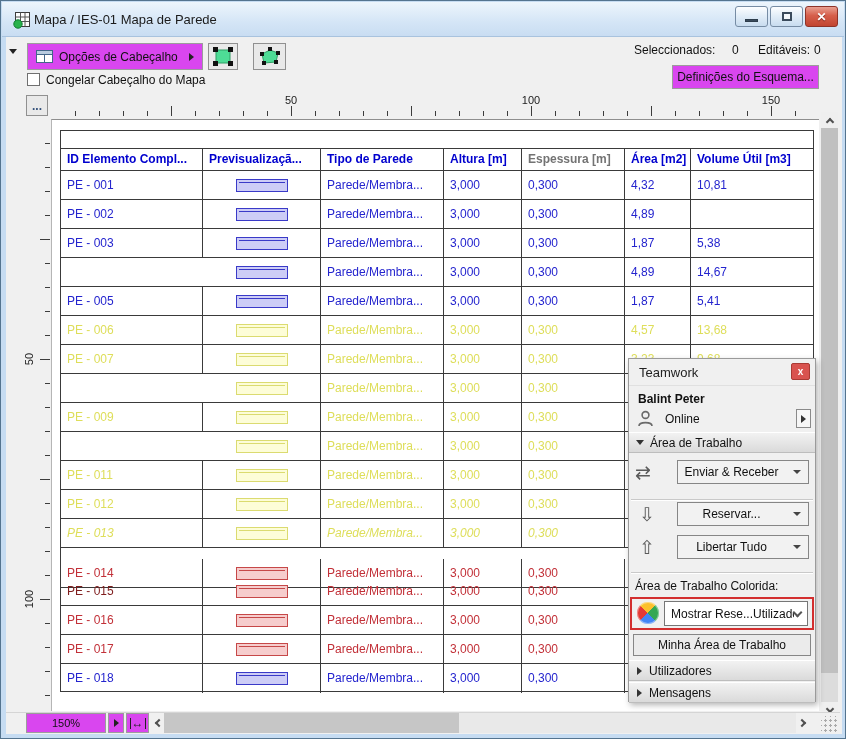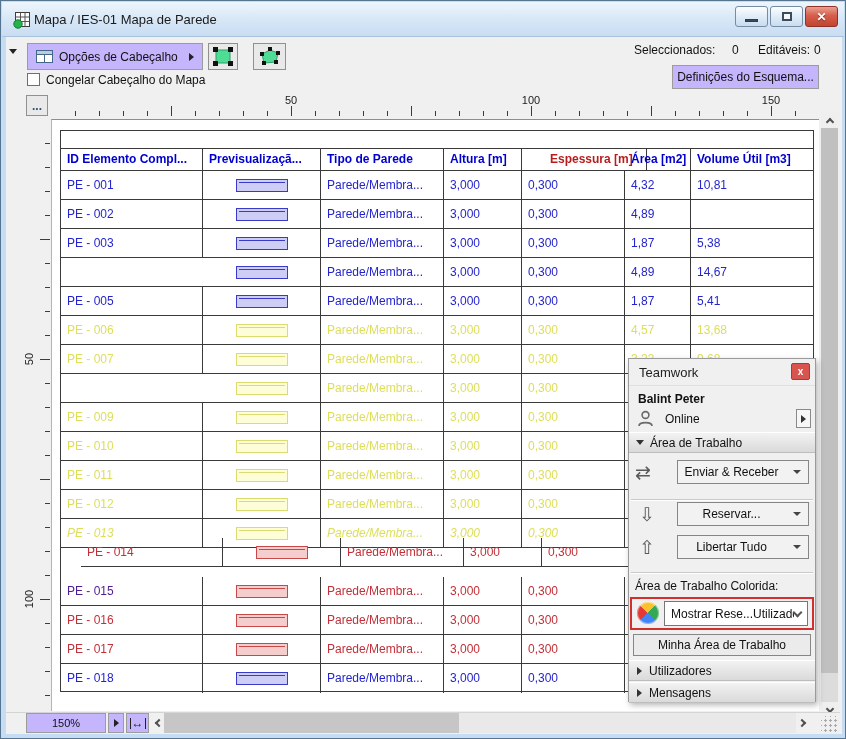--- a/index.html
+++ b/index.html
@@ -27,21 +27,21 @@
   .glyph-restore { width:10px; height:9px; border:2px solid #3A4B5C; background:#F4F8FC; }
   .glyph-close { color:#fff; font-size:12px; font-weight:bold; text-shadow:0 1px 1px #7A2318; }
   
   .client { position:absolute; left:5px; top:36px; width:836px; height:697px; background:#F0F0F0; }
   
   .toolbar-caret { width:0; height:0; border-left:4px solid transparent; border-right:4px solid transparent; border-top:5px solid #222; }
   .btn {
     background:#F6F6F6; border:1px solid #8A8A8A; display:flex; align-items:center;
     justify-content:center; font-size:12px; color:#111;
   }
-  .btn-light { background:#c4b5fd; border:1px solid #9C9C9C; }
+  .btn-light { background:#d946ef; border:1px solid #9C9C9C; }
   .icon-btn { background:#E9E9E9; border:1px solid #909090; }
   .arrow-right { width:0; height:0; border-top:4px solid transparent; border-bottom:4px solid transparent; border-left:5px solid #222; }
   .checkbox { width:13px; height:13px; background:#fff; border:1px solid #707070; }
   .lbl { font-size:12px; color:#111; }
   
   .hruler { position:absolute; left:50px; top:92px; width:768px; height:26px; }
   .vruler { position:absolute; left:20px; top:118px; width:30px; height:592px; }
   .tick { position:absolute; background:#3C3C3C; }
   .ruler-label { position:absolute; font-size:11px; color:#222; }
   .canvas {
@@ -240,21 +240,21 @@
     </div>
 
   <div class="canvas">
     <div id="sched-table">
         <div class="trow" style="top: 0px; height: 18px;"></div>
         <div class="trow" style="top: 18px; height: 22px;">
           <div class="tcell hdr" style="left: 0px; width: 142px; color: rgb(0, 0, 206);">ID Elemento Compl...</div>
           <div class="tcell hdr" style="left: 142px; width: 118px; color: rgb(0, 0, 206);">Previsualizaçã...</div>
           <div class="tcell hdr" style="left: 260px; width: 123px; color: rgb(0, 0, 206);">Tipo de Parede</div>
           <div class="tcell hdr" style="left: 383px; width: 78px; color: rgb(0, 0, 206);">Altura [m]</div>
-          <div class="tcell hdr" style="left: 483px; width: 103px; color: #b91c1c;">Espessura [m]</div>
+          <div class="tcell hdr" style="left: 461px; width: 103px; color: #737373;">Espessura [m]</div>
           <div class="tcell hdr" style="left: 564px; width: 66px; color: rgb(0, 0, 206);">Área [m2]</div>
           <div class="tcell hdr last" style="left: 630px; width: 124px; color: rgb(0, 0, 206);">Volume Útil [m3]</div>
         </div>
         <div class="trow" style="top: 40px; height: 29px;">
           <div class="tcell dcell" style="left: 0px; width: 142px; color: rgb(36, 36, 206);">PE - 001</div>
           <div class="tcell pcell" style="left: 142px; width: 118px; color: rgb(36, 36, 206);">
             <div class="prev-rect" style="background: rgb(205, 205, 246); border: 1px solid rgb(58, 58, 200);">
               <div class="prev-line" style="border-top: 1px solid rgb(58, 58, 200);"></div>
             </div>
           </div>
@@ -359,21 +359,20 @@
               <div class="prev-line" style="border-top: 1px solid rgb(219, 219, 112);"></div>
             </div>
           </div>
           <div class="tcell dcell" style="left: 260px; width: 123px; color: rgb(222, 222, 90);">Parede/Membra...</div>
           <div class="tcell dcell" style="left: 383px; width: 78px; color: rgb(222, 222, 90);">3,000</div>
           <div class="tcell dcell" style="left: 461px; width: 103px; color: rgb(222, 222, 90);">0,300</div>
           <div class="tcell dcell" style="left: 564px; width: 66px; color: rgb(222, 222, 90);"></div>
           <div class="tcell dcell last" style="left: 630px; width: 124px; color: rgb(222, 222, 90);"></div>
         </div>
         <div class="trow" style="top: 301px; height: 29px;">
-          <div class="tcell dcell" style="left: 0px; width: 142px; color: rgb(222, 222, 90);">PE - 010</div>
           <div class="tcell pcell" style="left: 142px; width: 118px; color: rgb(222, 222, 90);">
             <div class="prev-rect" style="background: rgb(253, 253, 216); border: 1px solid rgb(219, 219, 112);">
               <div class="prev-line" style="border-top: 1px solid rgb(219, 219, 112);"></div>
             </div>
           </div>
           <div class="tcell dcell" style="left: 260px; width: 123px; color: rgb(222, 222, 90);">Parede/Membra...</div>
           <div class="tcell dcell" style="left: 383px; width: 78px; color: rgb(222, 222, 90);">3,000</div>
           <div class="tcell dcell" style="left: 461px; width: 103px; color: rgb(222, 222, 90);">0,300</div>
           <div class="tcell dcell" style="left: 564px; width: 66px; color: rgb(222, 222, 90);"></div>
           <div class="tcell dcell last" style="left: 630px; width: 124px; color: rgb(222, 222, 90);"></div>
@@ -410,35 +409,35 @@
             <div class="prev-rect" style="background: rgb(253, 253, 216); border: 1px solid rgb(219, 219, 112);">
               <div class="prev-line" style="border-top: 1px solid rgb(219, 219, 112);"></div>
             </div>
           </div>
           <div class="tcell dcell" style="left: 260px; width: 123px; color: rgb(222, 222, 90);">Parede/Membra...</div>
           <div class="tcell dcell" style="left: 383px; width: 78px; color: rgb(222, 222, 90);">3,000</div>
           <div class="tcell dcell" style="left: 461px; width: 103px; color: rgb(222, 222, 90);">0,300</div>
           <div class="tcell dcell" style="left: 564px; width: 66px; color: rgb(222, 222, 90);"></div>
           <div class="tcell dcell last" style="left: 630px; width: 124px; color: rgb(222, 222, 90);"></div>
         </div>
-        <div class="trow" style="top: 407px; height: 29px; margin-left: 20px;">
+        <div class="trow" style="top: 428px; height: 29px;">
           <div class="tcell dcell" style="left: 0px; width: 142px; color: rgb(194, 48, 56);">PE - 014</div>
           <div class="tcell pcell" style="left: 142px; width: 118px; color: rgb(194, 48, 56);">
             <div class="prev-rect" style="background: rgb(246, 205, 205); border: 1px solid rgb(198, 72, 72);">
               <div class="prev-line" style="border-top: 1px solid rgb(198, 72, 72);"></div>
             </div>
           </div>
           <div class="tcell dcell" style="left: 260px; width: 123px; color: rgb(194, 48, 56);">Parede/Membra...</div>
           <div class="tcell dcell" style="left: 383px; width: 78px; color: rgb(194, 48, 56);">3,000</div>
           <div class="tcell dcell" style="left: 461px; width: 103px; color: rgb(194, 48, 56);">0,300</div>
           <div class="tcell dcell" style="left: 564px; width: 66px; color: rgb(194, 48, 56);"></div>
           <div class="tcell dcell last" style="left: 630px; width: 124px; color: rgb(194, 48, 56);"></div>
         </div>
         <div class="trow" style="top: 446px; height: 29px;">
-          <div class="tcell dcell" style="left: 0px; width: 142px; color: #4c1d95;">PE - 015</div>
+          <div class="tcell dcell" style="left: 0px; width: 142px; color: #7f1d1d;">PE - 015</div>
           <div class="tcell pcell" style="left: 142px; width: 118px; color: rgb(194, 48, 56);">
             <div class="prev-rect" style="background: rgb(246, 205, 205); border: 1px solid rgb(198, 72, 72);">
               <div class="prev-line" style="border-top: 1px solid rgb(198, 72, 72);"></div>
             </div>
           </div>
           <div class="tcell dcell" style="left: 260px; width: 123px; color: rgb(194, 48, 56);">Parede/Membra...</div>
           <div class="tcell dcell" style="left: 383px; width: 78px; color: rgb(194, 48, 56);">3,000</div>
           <div class="tcell dcell" style="left: 461px; width: 103px; color: rgb(194, 48, 56);">0,300</div>
           <div class="tcell dcell" style="left: 564px; width: 66px; color: rgb(194, 48, 56);"></div>
           <div class="tcell dcell last" style="left: 630px; width: 124px; color: rgb(194, 48, 56);"></div>

